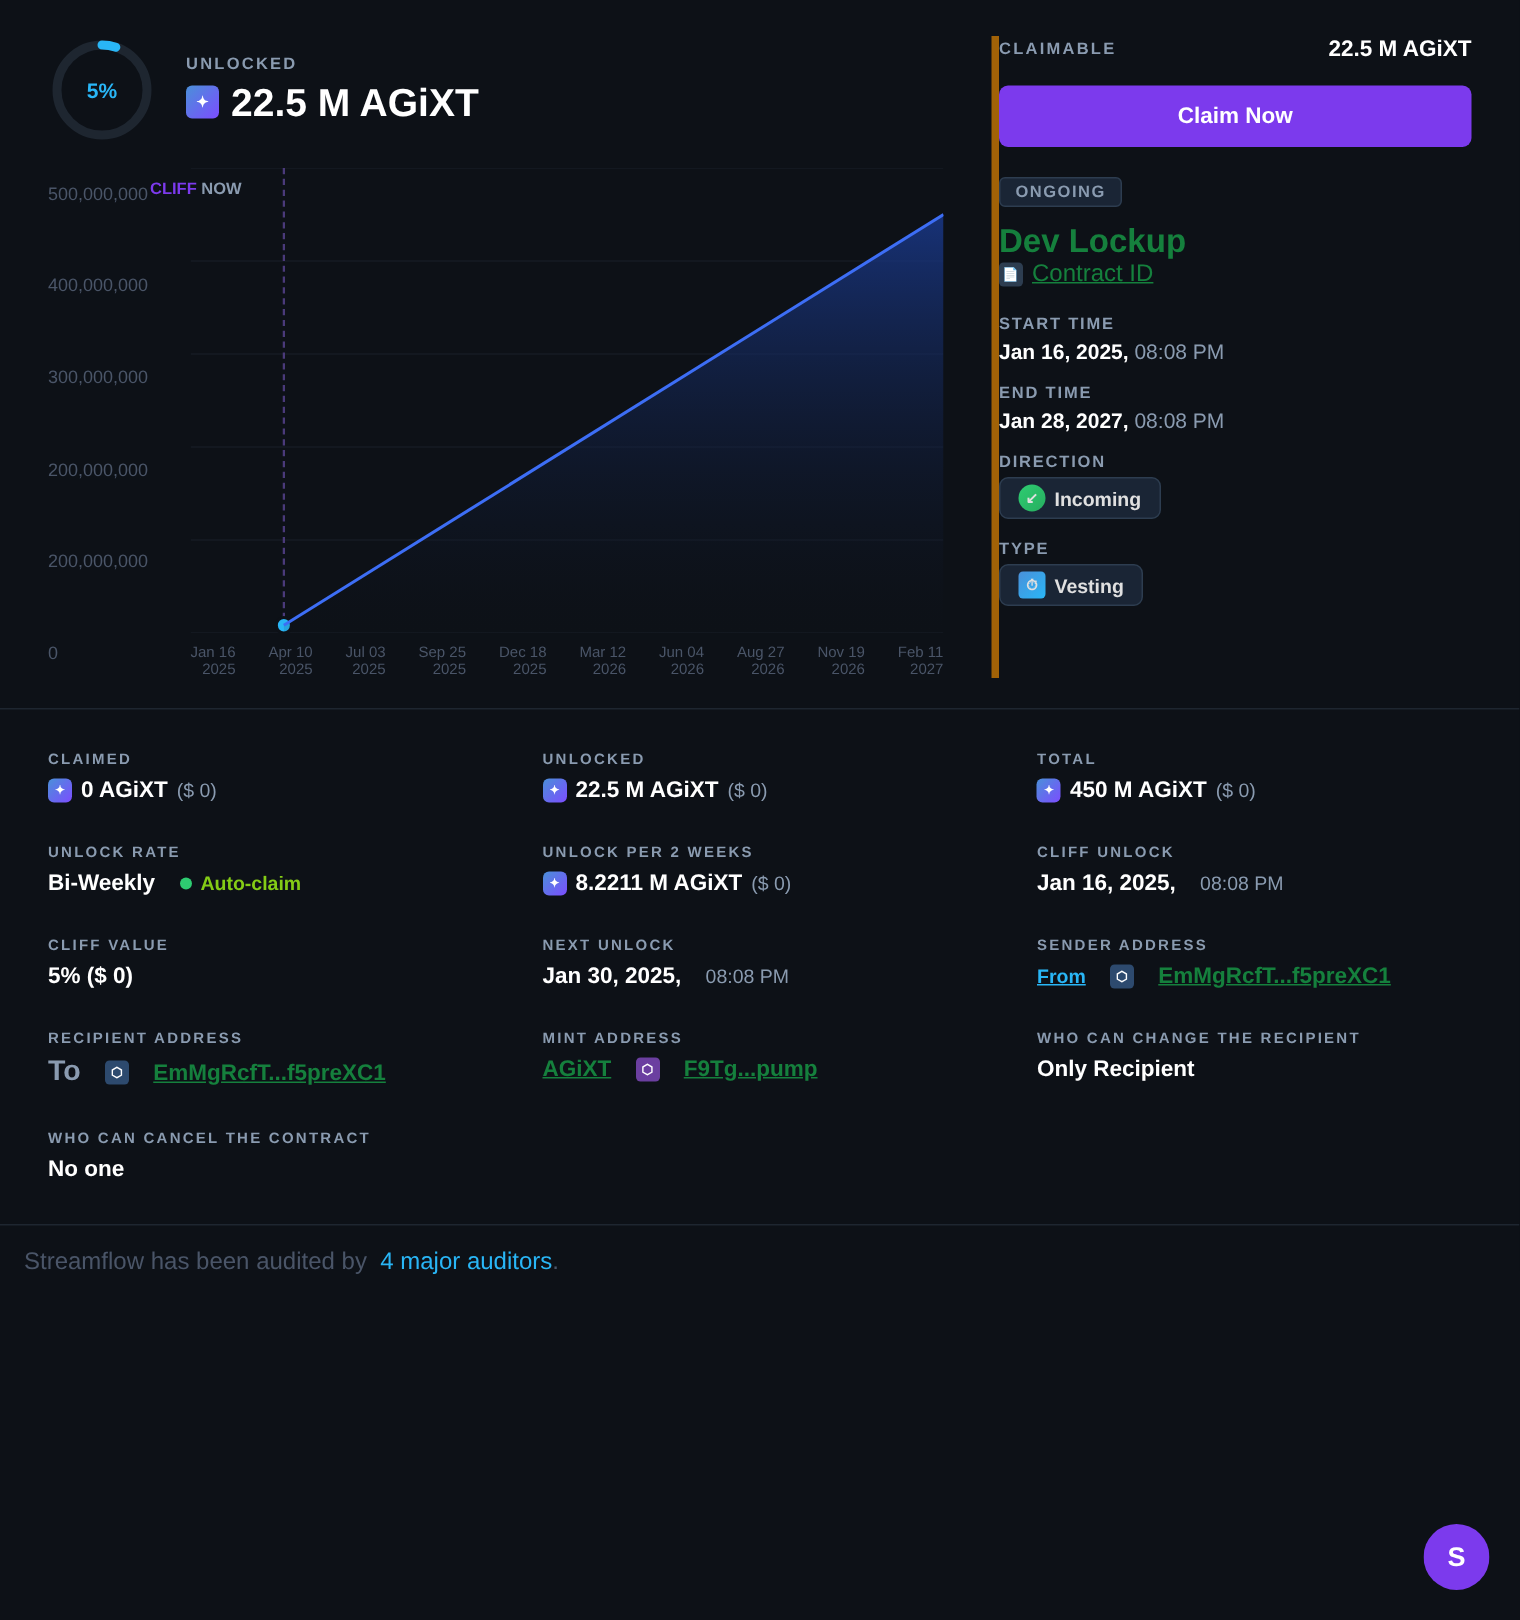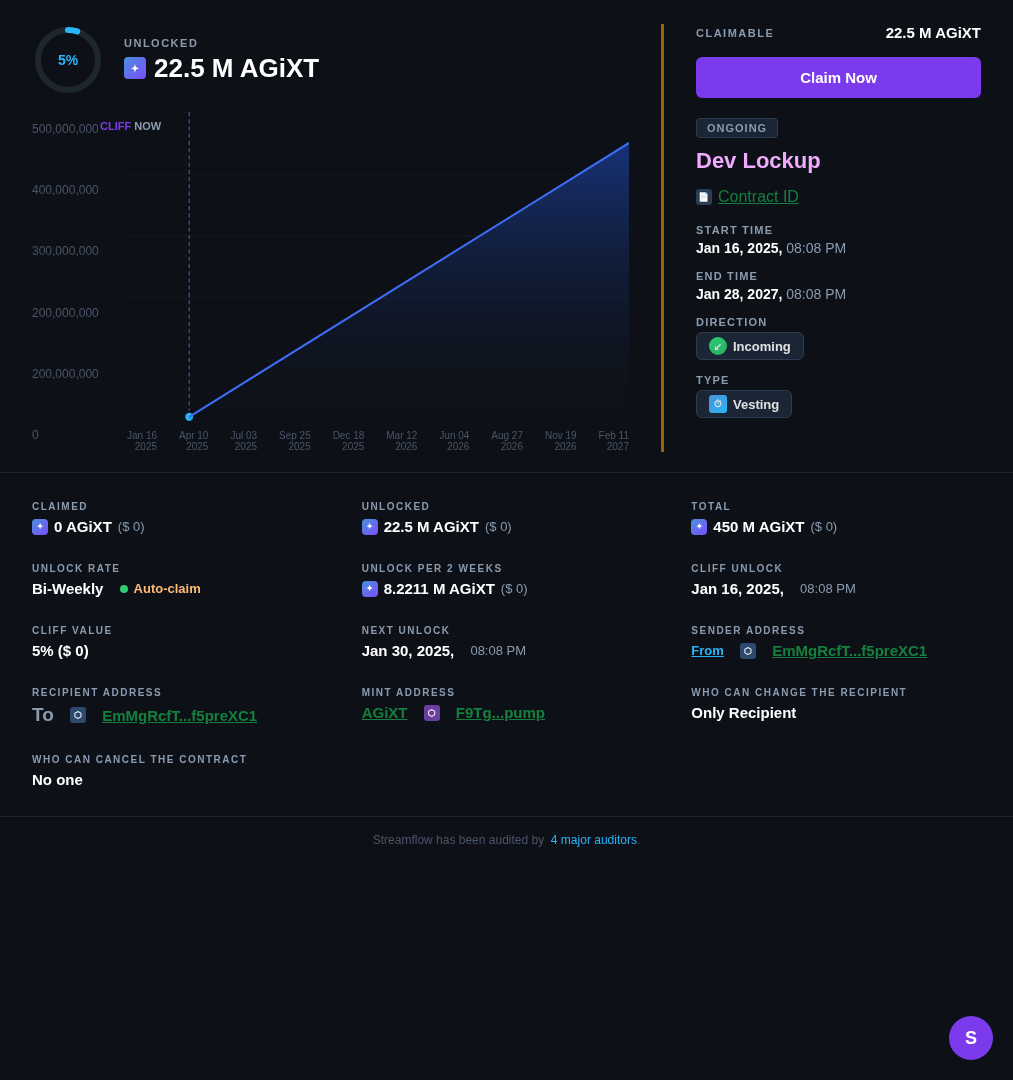--- a/index.html
+++ b/index.html
@@ -18,22 +18,21 @@
       border-bottom: 1px solid #1e2630;
     }
 
     .left-panel {
       flex: 1;
       padding-right: 32px;
     }
 
     .right-panel {
       width: 320px;
-      padding-left: 32px;
-      border-left: 3px solid #a16207;
+      border-left: 5px solid #a16207;
     }
 
     
     .unlocked-header {
       display: flex;
       align-items: center;
       gap: 20px;
       margin-bottom: 12px;
     }
 
@@ -205,22 +204,21 @@
       letter-spacing: 1px;
       padding: 3px 10px;
       border-radius: 4px;
       margin-bottom: 10px;
       text-transform: uppercase;
     }
 
     .lockup-title {
       font-size: 22px;
       font-weight: 700;
-      color: #f0abfc;
-      margin-bottom: 14px;
+      color: #15803d;
     }
 
     .contract-id-row {
       display: flex;
       align-items: center;
       gap: 6px;
       margin-bottom: 18px;
     }
 
     .contract-id-icon {
@@ -345,23 +343,23 @@
 
     .autoclaim-dot {
       width: 8px;
       height: 8px;
       background: #2ecc71;
       border-radius: 50%;
       display: inline-block;
     }
 
     .footer {
-      text-align: center;
+      text-align: left;
       padding: 16px;
-      font-size: 12px;
+      font-size: 16px;
       color: #4a5568;
       border-top: 1px solid #1e2630;
     }
 
     .footer a {
       color: #29b6f6;
       text-decoration: none;
     }
 
     .streamflow-fab {
@@ -566,21 +564,21 @@
       <span class="muted">($ 0)</span>
     </div>
   </div>
 
   <div class="stat-block">
     <div class="stat-label">UNLOCK RATE</div>
     <div class="stat-value">
       <span>Bi-Weekly</span>
       &nbsp;
       <span class="autoclaim-dot"></span>
-      <span style="font-size:13px;color:#fdba74;">Auto-claim</span>
+      <span style="font-size:13px;color:#84cc16;">Auto-claim</span>
     </div>
   </div>
 
   <div class="stat-block">
     <div class="stat-label">UNLOCK PER 2 WEEKS</div>
     <div class="stat-value">
       <span class="agixt-icon" style="width:16px;height:16px;font-size:8px;">✦</span>
       <span>8.2211 M AGiXT</span>
       <span class="muted">($ 0)</span>
     </div>

